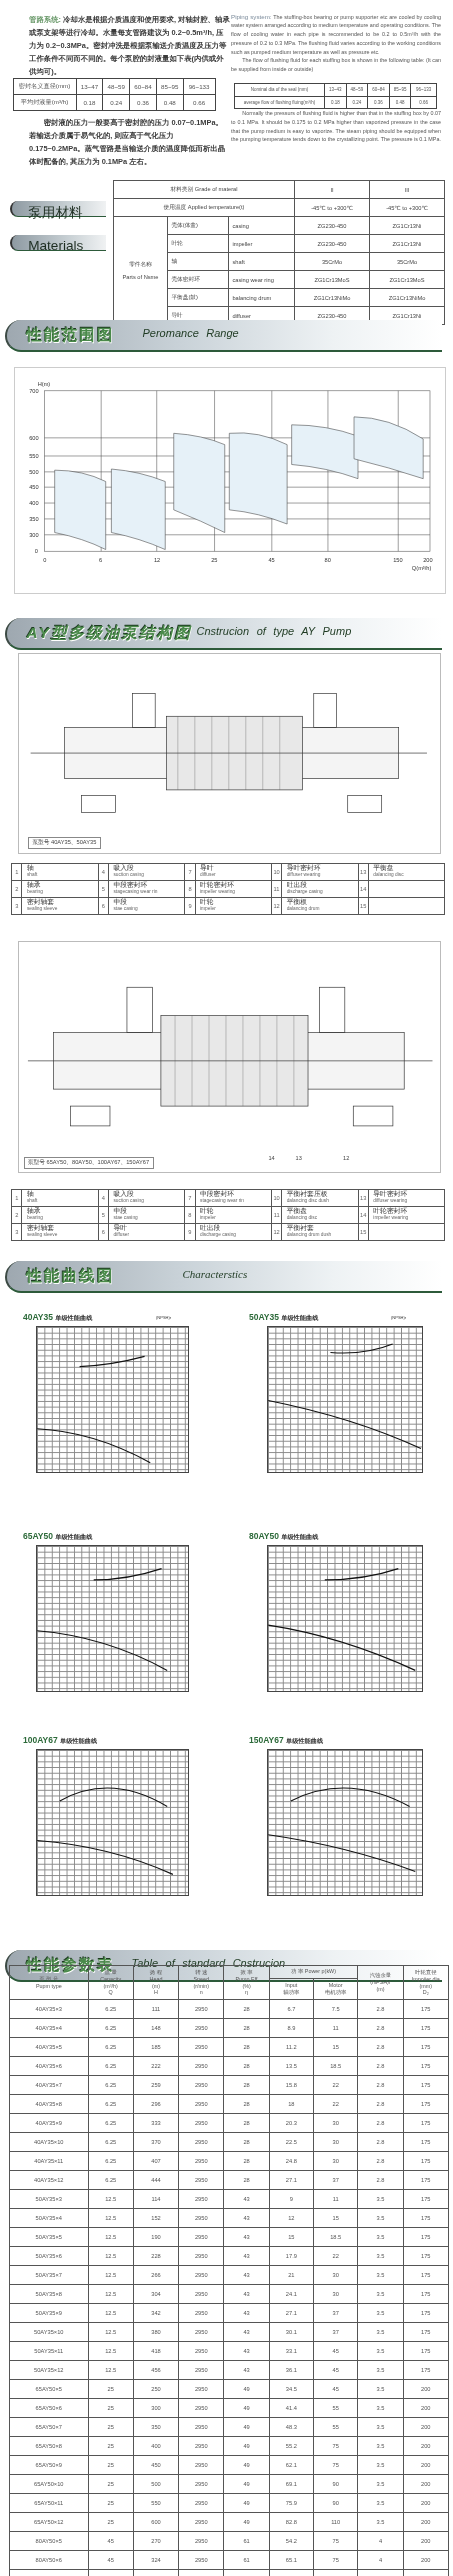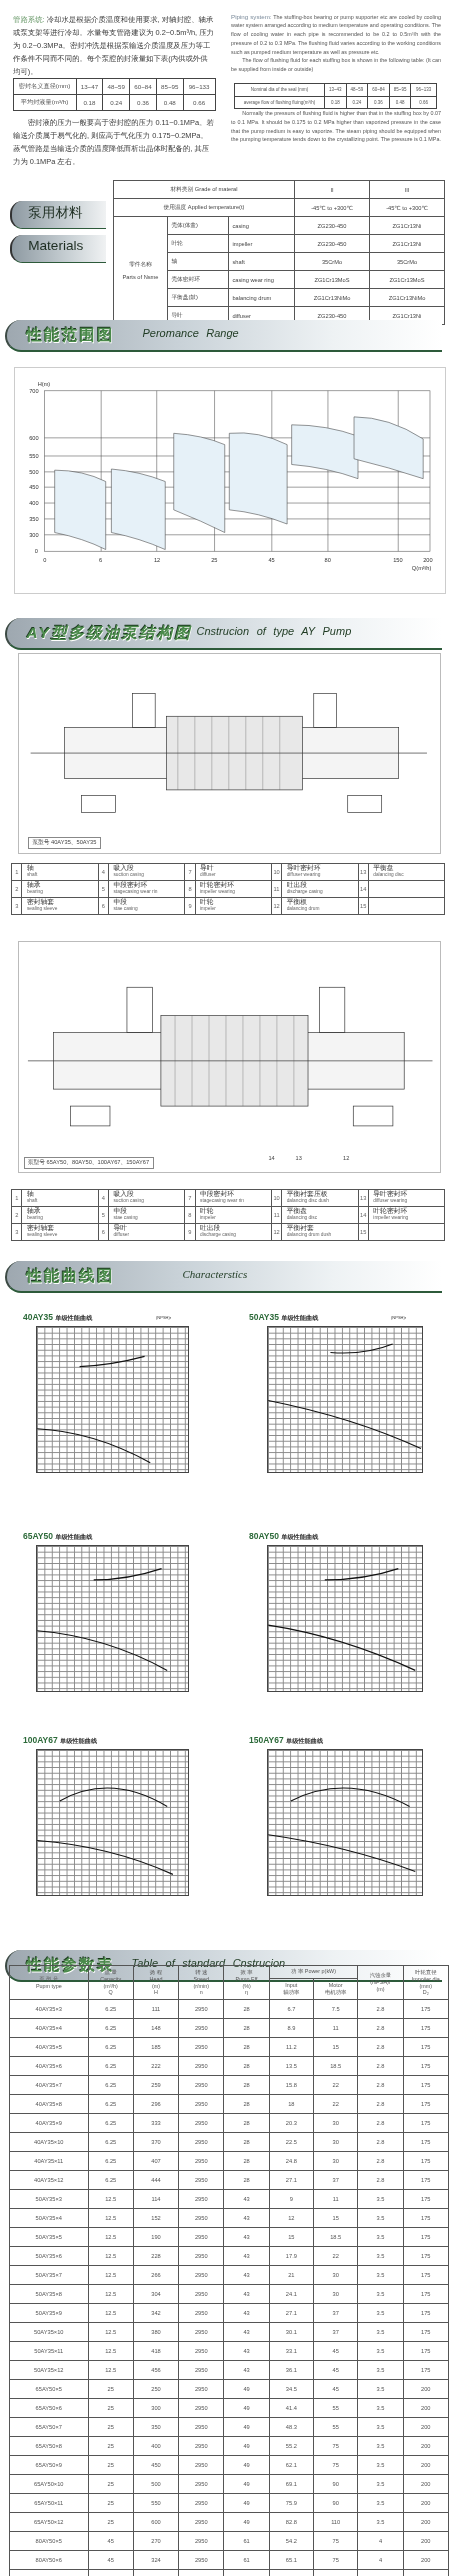--- a/index.html
+++ b/index.html
@@ -1,31 +1,31 @@
 <!DOCTYPE html>
 <html style="font-size:9px"><head>
 <meta charset="utf-8">
 <style>
   * { box-sizing: border-box; margin: 0; padding: 0; }
   body { width: 454px; height: 2576px; background: #fff; font-family: "Liberation Sans", "DejaVu Sans", sans-serif; color: #333; overflow: hidden; position: relative; }
   .abs { position: absolute; }
-  .intro-cn { left: 13px; top: 12.5px; width: 201px; font-size: 7.4px; line-height: 13px; color: #3a3a3a; }
+  .intro-cn { left: 29px; top: 12.5px; width: 201px; font-size: 7.4px; line-height: 13px; color: #3a3a3a; font-weight: bold; }
   .intro-cn .lead { color: #6b9a6b; }
   .intro-en { left: 231px; top: 12.5px; width: 210px; font-size: 5.4px; line-height: 8.8px; color: #555; text-align: justify; }
   .intro-en .lead { color: #7a8a9a; font-size: 6.2px; }
   .indent { text-indent: 11.3px; }
   table { border-collapse: collapse; }
   .seal-cn { left: 12.5px; top: 78px; width: 203px; font-size: 6.2px; }
   .seal-cn td { border: 0.6px solid #444; height: 16px; text-align: center; color: #555; }
   .seal-en { left: 234px; top: 83px; width: 203px; font-size: 4.5px; }
   .seal-en td { border: 0.6px solid #444; height: 12.5px; text-align: center; color: #555; }
   .section-banner { left: 4.5px; width: 437px; height: 32px; border-radius: 17px 0 0 17px; background: linear-gradient(90deg, #9ea8b0 0%, #c9d2d8 40%, #eef2f4 75%, #fff 100%); border-left: 2.3px solid #3c4a44; border-bottom: 2.3px solid #2d5a3a; }
   .section-banner .cn { position: absolute; left: 20px; top: 4.5px; font-size: 15.3px; color: #4a8a4a; font-weight: bold; letter-spacing: 2.3px; text-shadow: 0.6px 0.6px 0 #fff, -0.6px -0.6px 0 #1e3a22; }
   .section-banner .en { position: absolute; top: 6.8px; font-size: 11px; color: #1e3a22; font-style: italic; word-spacing: 4.5px; }
-  .mat-badge { left: 10.2px; width: 96px; height: 28px; border-radius: 12.5px 0 0 12.5px; background: linear-gradient(90deg, #8e9aa2 0%, #c8d0d4 60%, #f0f2f3 100%); border-left: 2.3px solid #333; border-bottom: 1.7px solid #2d5a3a; }
+  .mat-badge { left: 10.2px; width: 96px; height: 16px; border-radius: 12.5px 0 0 12.5px; background: linear-gradient(90deg, #8e9aa2 0%, #c8d0d4 60%, #f0f2f3 100%); border-left: 2.3px solid #333; border-bottom: 1.7px solid #2d5a3a; }
   .mat-badge span { position: absolute; left: 16px; top: 3.4px; font-size: 13.6px; color: #1e2e22; }
   .mat-table { left: 113px; top: 180px; width: 332px; font-size: 5.7px; }
   .mat-table td { border: 0.6px solid #555; height: 18px; color: #444; padding: 0 3.4px; }
   .chart-box { left: 13.6px; top: 367px; width: 432px; height: 124px; border: 0.6px solid #ccc; background: #fff; }
   .construction-box { border: 0.6px solid #bbb; left: 18px; width: 423px; background: #fff; }
   .parts-table { left: 11.3px; width: 434px; font-size: 6.2px; }
   .parts-table td { border: 0.6px solid #555; height: 17px; vertical-align: middle; }
   .parts-table td.num { width: 10.2px; text-align: center; color: #666; font-size: 5.7px; }
   .parts-table td.lbl { width: 77px; padding-left: 4.5px; line-height: 6.8px; }
   .parts-table td.lbl .c { font-size: 6.8px; color: #333; display: block; }
@@ -60,21 +60,21 @@
   <tr>
     <td>平均封液量(m³/h)</td>
     <td>0.18</td>
     <td>0.24</td>
     <td>0.36</td>
     <td>0.48</td>
     <td>0.66</td>
   </tr>
 </tbody>
   </table>
-<div class="abs intro-cn" style="top:116px; text-indent:14.7px;">密封液的压力一般要高于密封腔的压力 0.11~0.1MPa。若输送介质属于易气化的, 则应高于气化压力 0.175~0.2MPa。蒸气管路是当输送介质的温度降低而析出晶体时配备的, 其压力为 0.1MPa 左右。</div>
+<div class="abs intro-cn" style="top:116px; text-indent:14.7px;">密封液的压力一般要高于密封腔的压力 0.07~0.1MPa。若输送介质属于易气化的, 则应高于气化压力 0.175~0.2MPa。蒸气管路是当输送介质的温度降低而析出晶体时配备的, 其压力为 0.1MPa 左右。</div>
 
 <div class="abs intro-en">
   <span class="lead">Piping system:</span>
   <span>The stuffing-box bearing or pump supporter etc are cooled by cooling water system arranged according to medium temperature and operating conditions. The flow of cooling water in each pipe is recommended to be 0.2 to 0.5m³/h with the pressure of 0.2 to 0.3 MPa. The flushing fluid varies according to the working conditions such as pumped medium temperature as well as pressure etc.</span>
   <div class="indent">The flow of flushing fluid for each stuffing box is shown in the following table: (It can be supplied from inside or outside)</div>
 </div>
 <table class="abs seal-en">
   <tbody>
       <tr>
     <td style="width:90px">Nominal dia of the seal (mm)</td>

